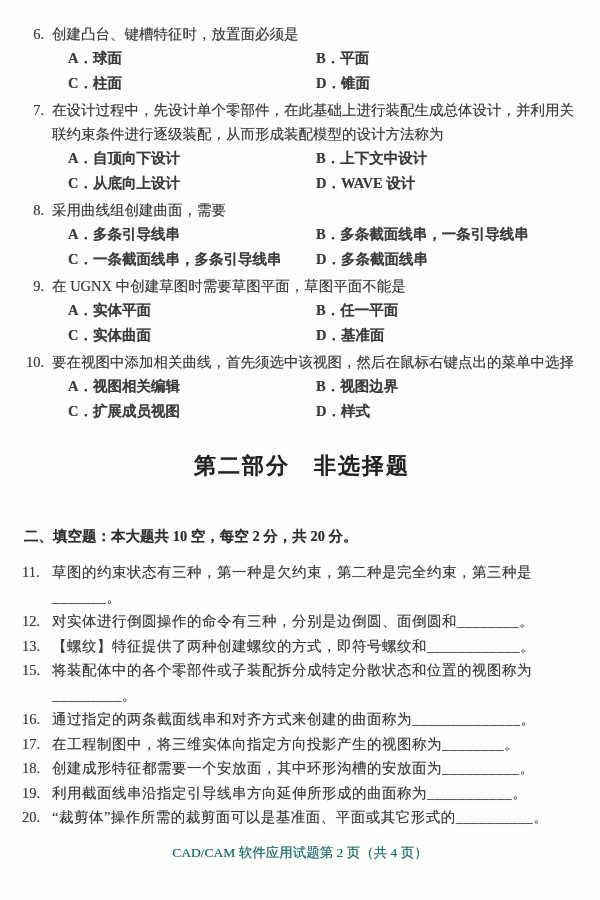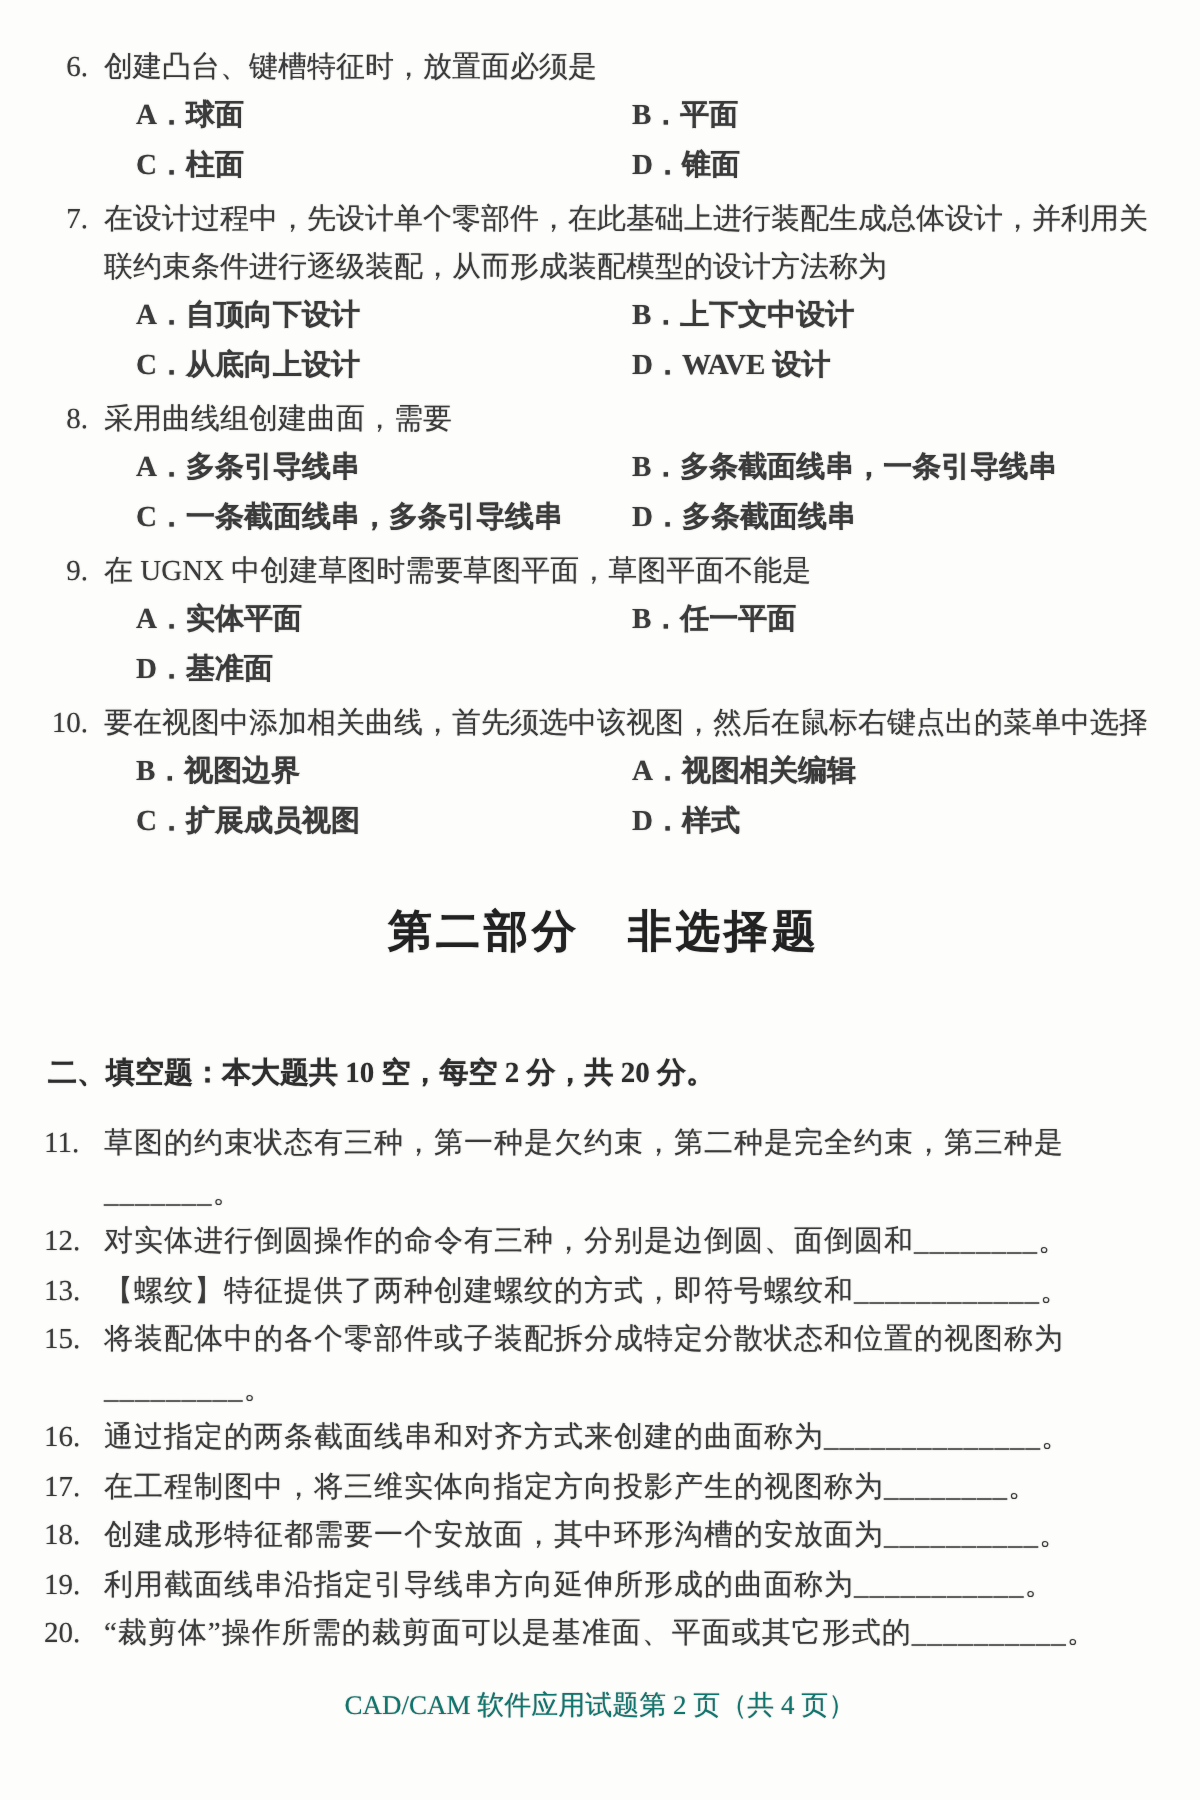--- a/index.html
+++ b/index.html
@@ -117,31 +117,32 @@
         </div>
       </div>
       <div class="q">
         <div class="q-stem">
           <span class="q-num">9.</span>
           <span class="q-text">在 UGNX 中创建草图时需要草图平面，草图平面不能是</span>
         </div>
         <div class="q-options">
           <div class="opt">A．实体平面</div>
           <div class="opt">B．任一平面</div>
+          <div class="opt">C．实体曲面</div>
           <div class="opt">D．基准面</div>
         </div>
       </div>
       <div class="q">
         <div class="q-stem">
           <span class="q-num">10.</span>
           <span class="q-text">要在视图中添加相关曲线，首先须选中该视图，然后在鼠标右键点出的菜单中选择</span>
         </div>
         <div class="q-options">
+          <div class="opt">A．视图相关编辑</div>
           <div class="opt">B．视图边界</div>
-          <div class="opt">A．视图相关编辑</div>
           <div class="opt">C．扩展成员视图</div>
           <div class="opt">D．样式</div>
         </div>
       </div>
     </div>
 
   <div class="section-title">第二部分　非选择题</div>
 
   <div class="section-subtitle">二、填空题：本大题共 10 空，每空 2 分，共 20 分。</div>
 

